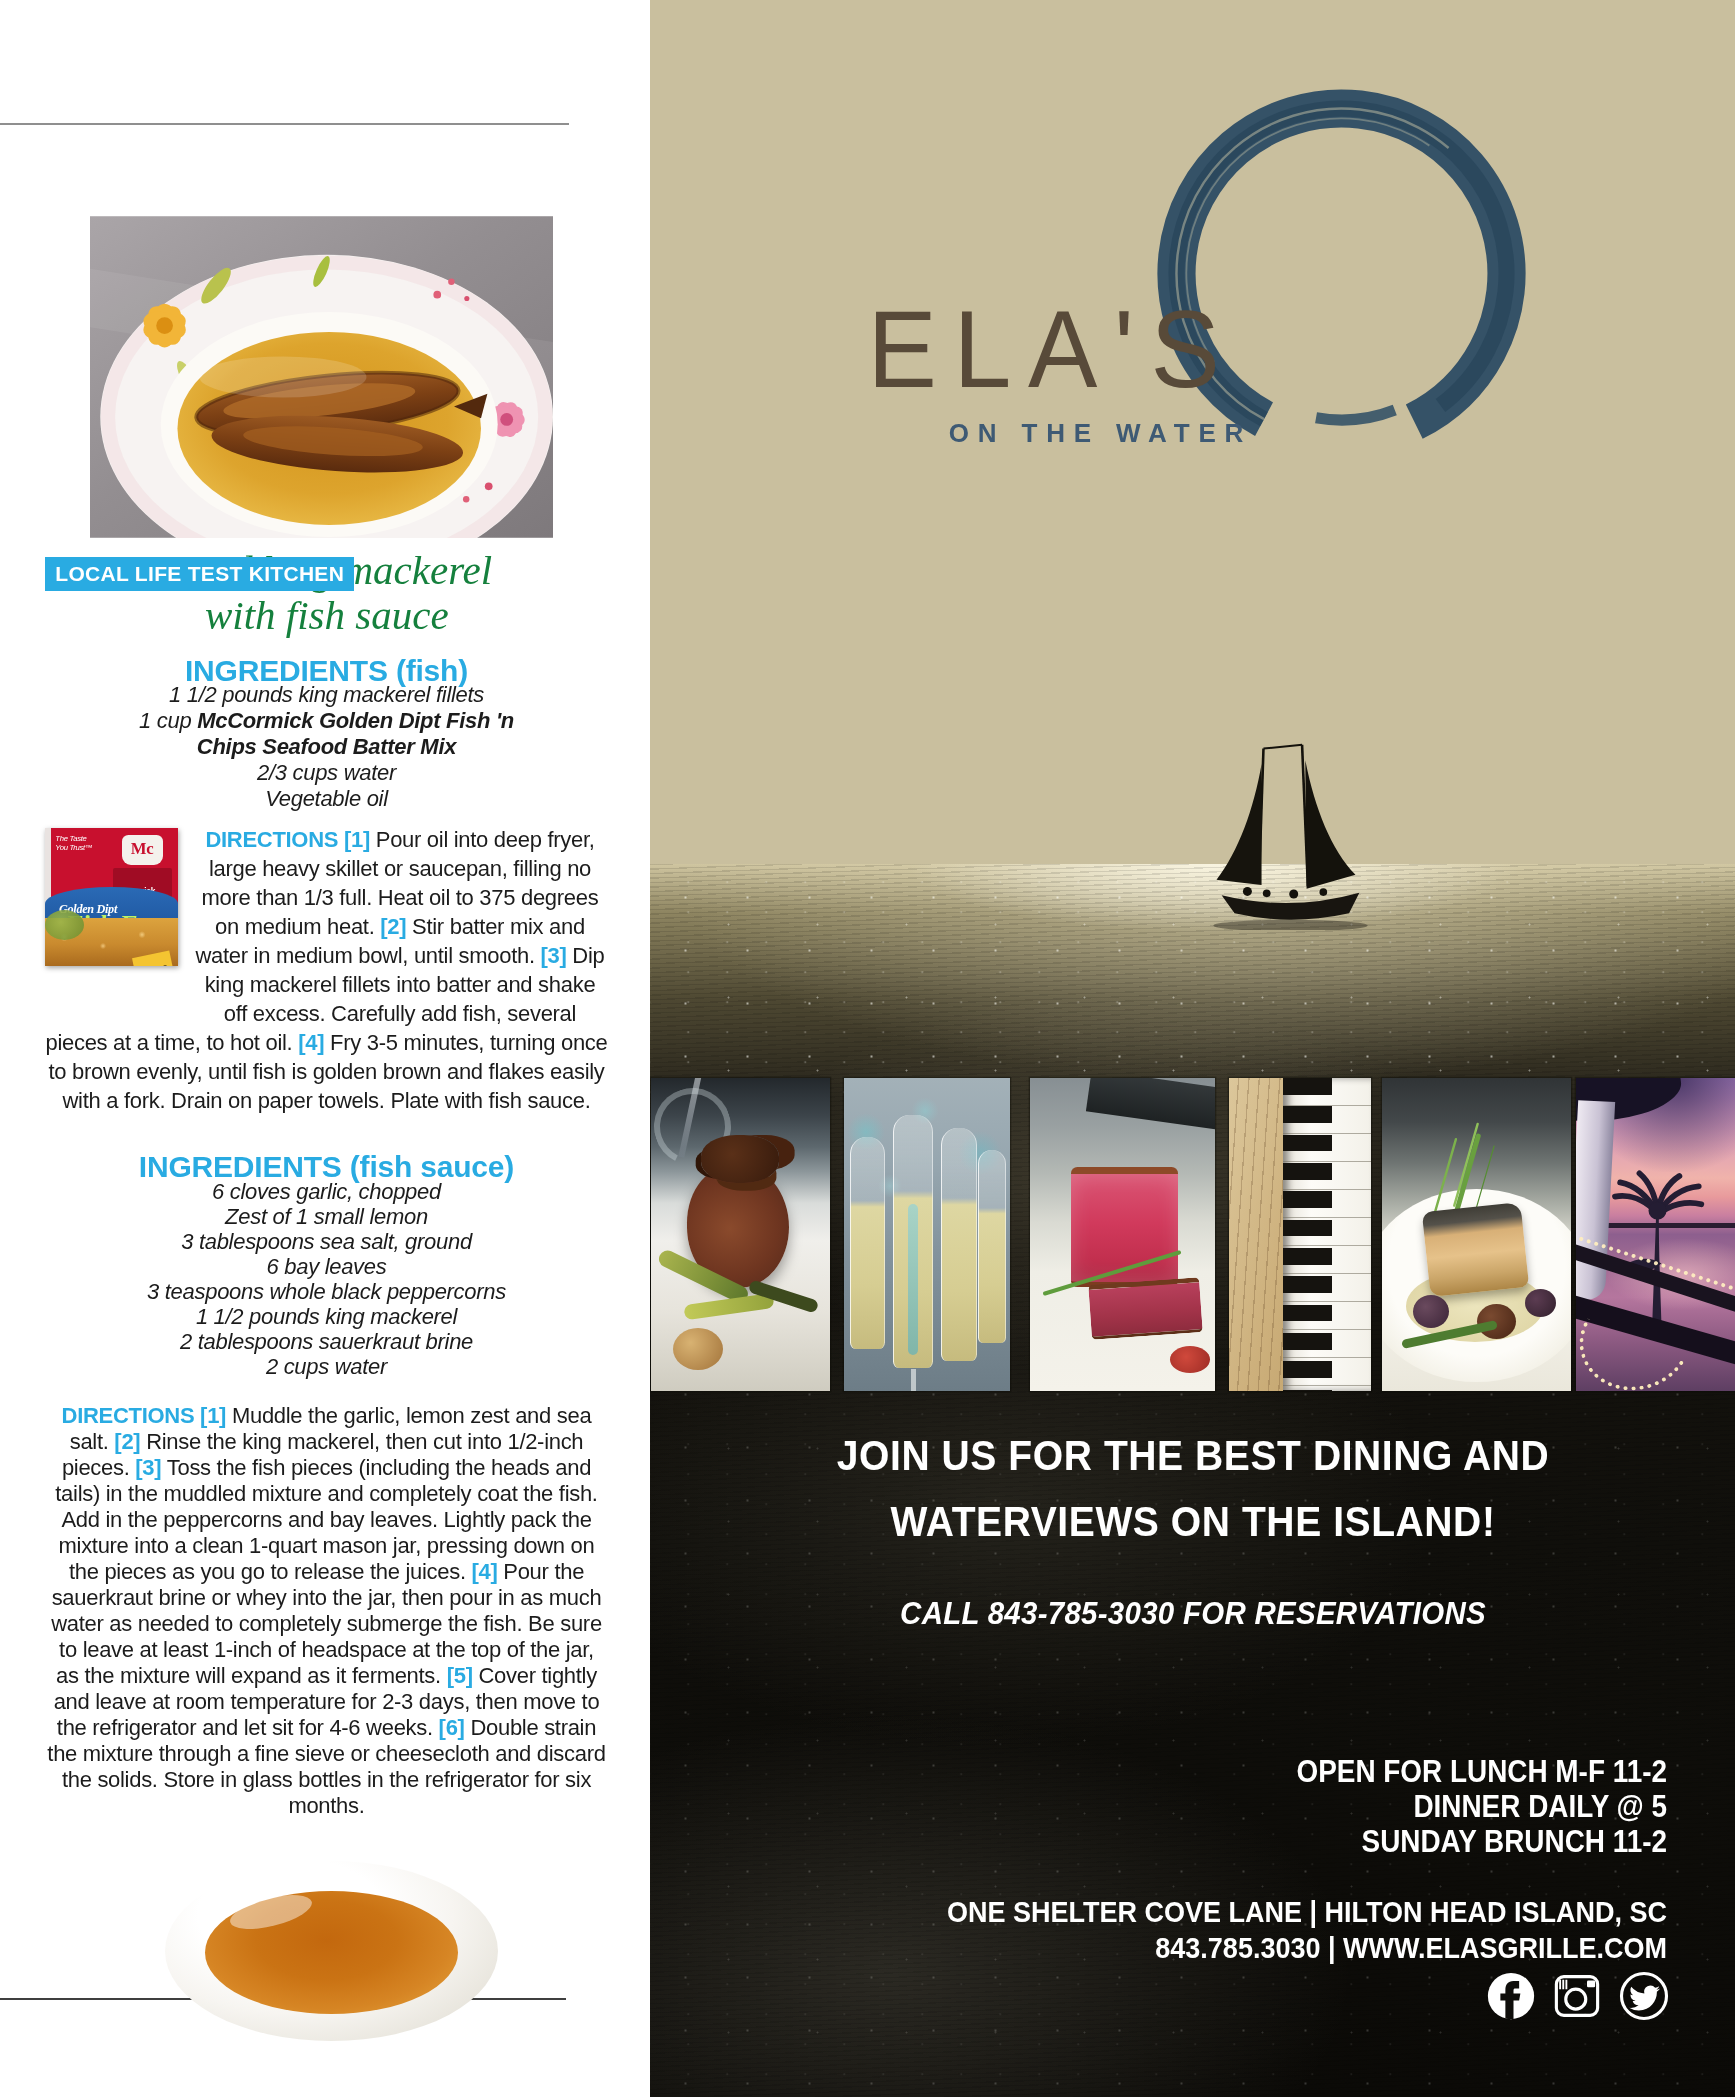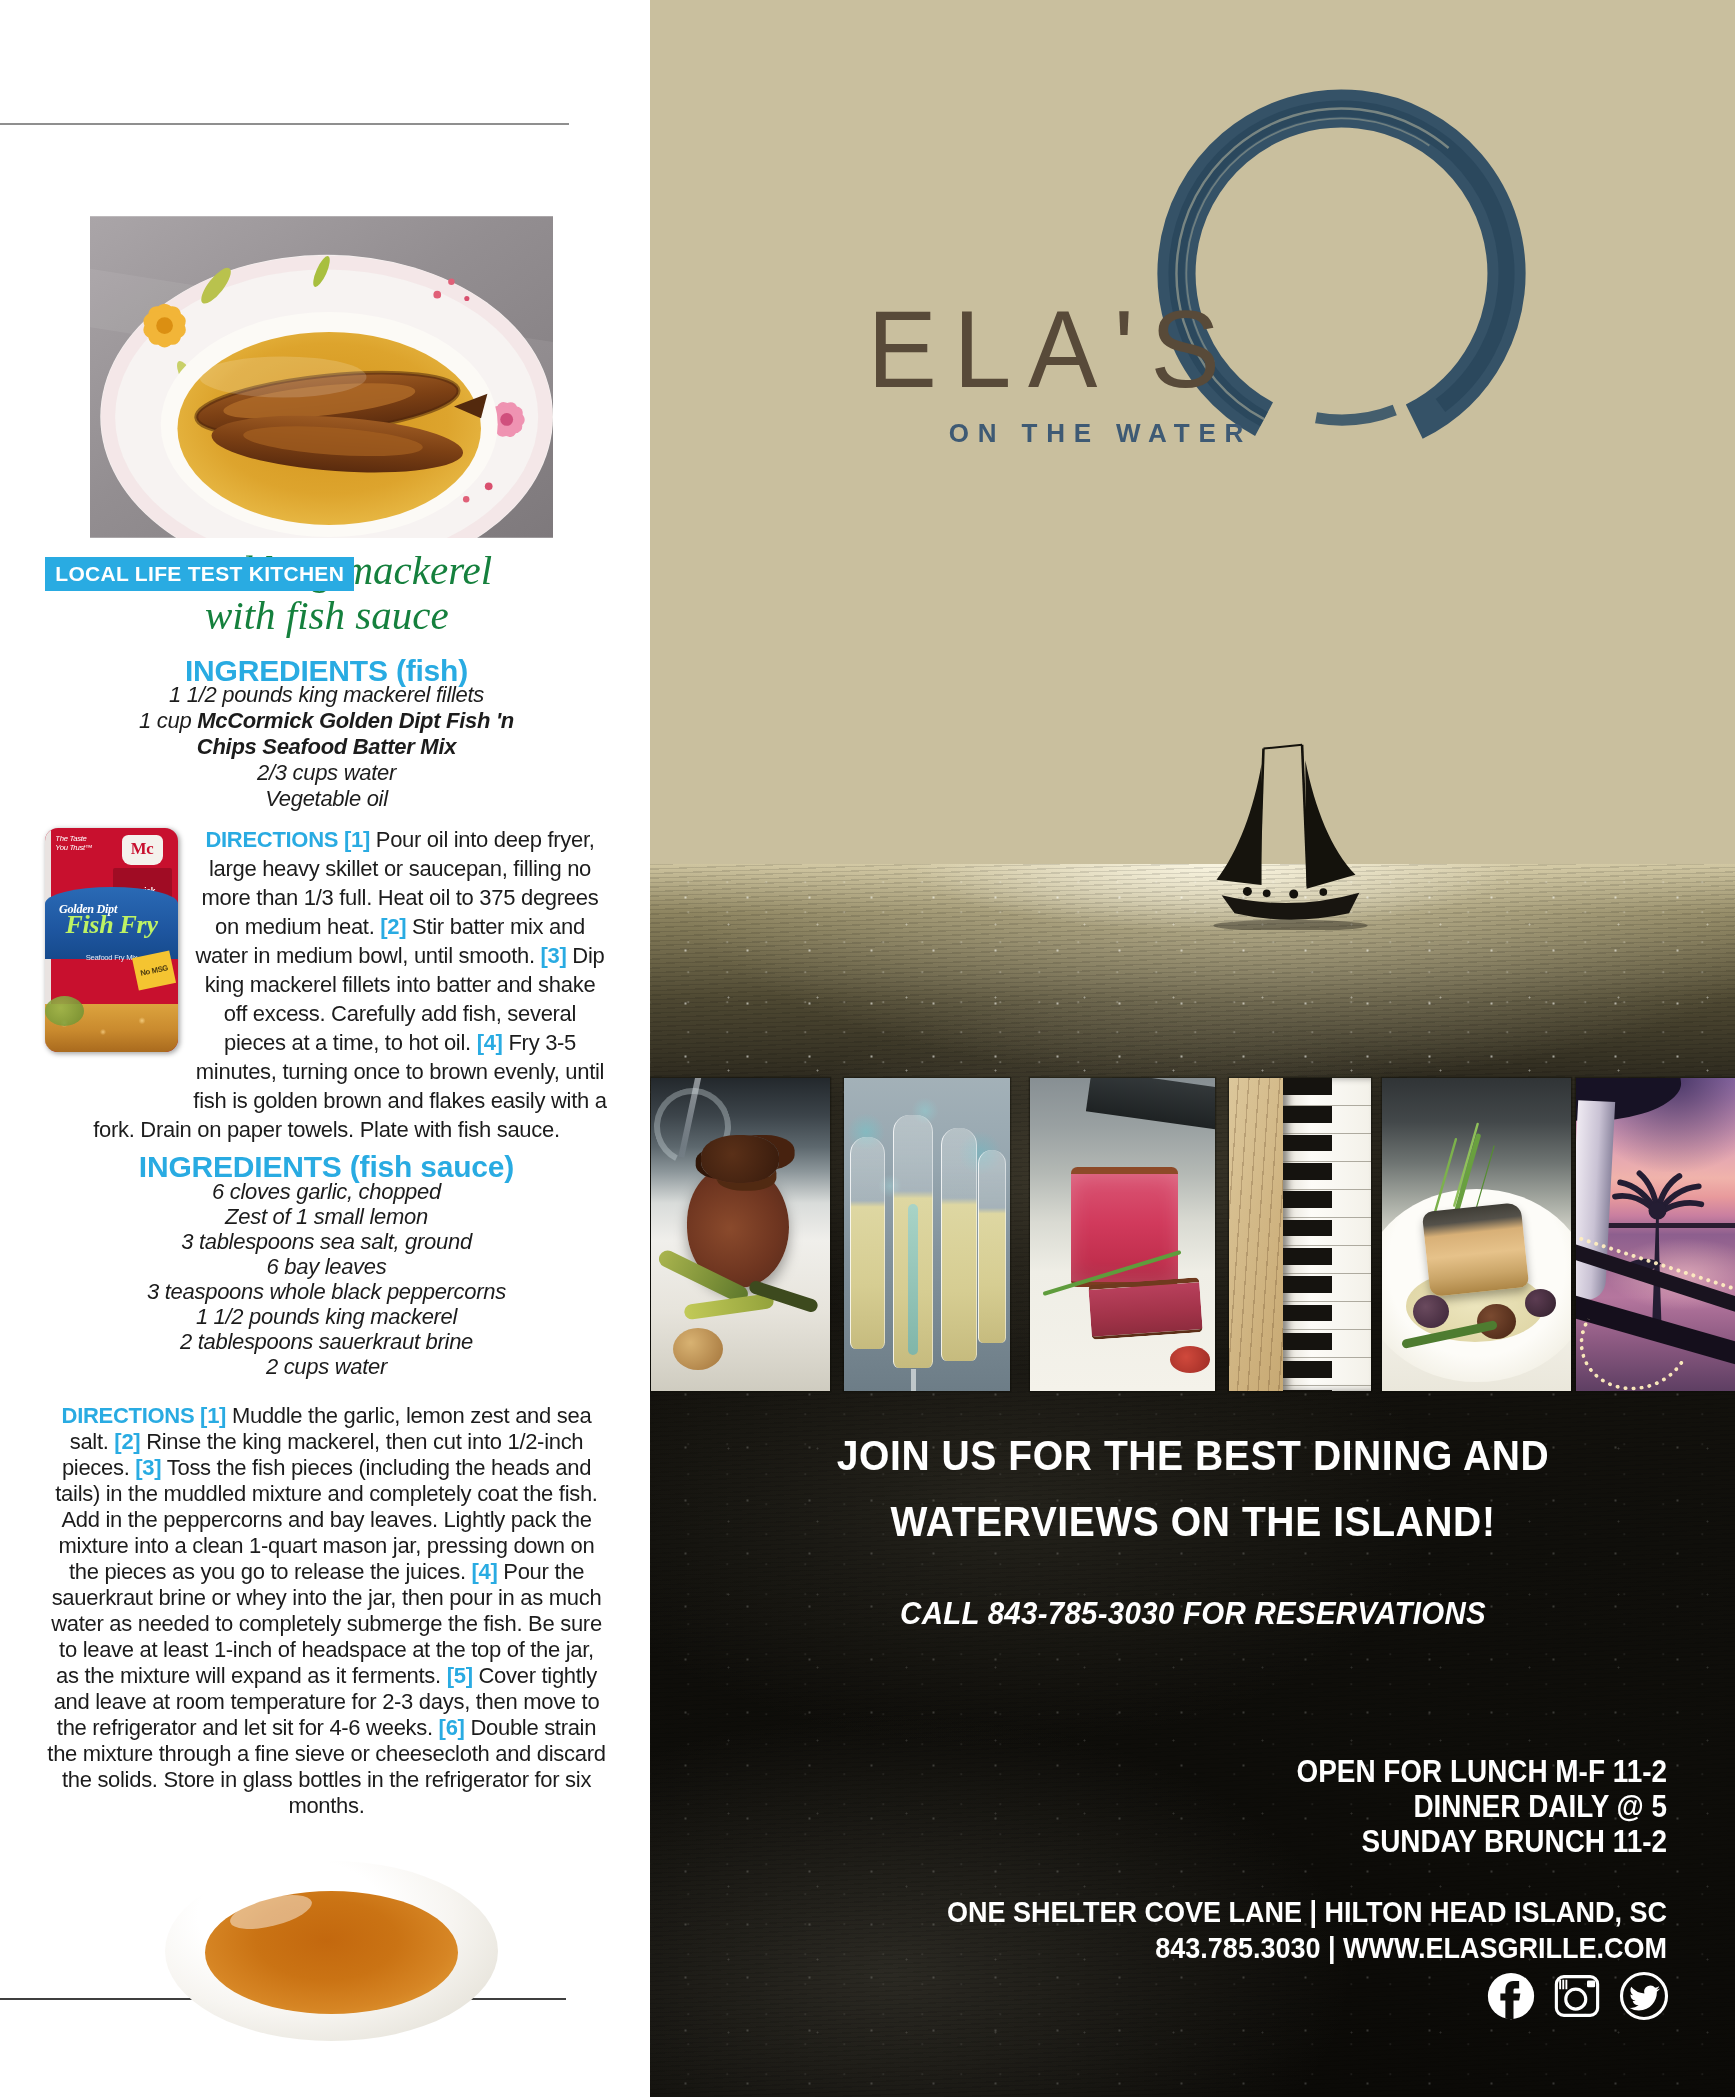--- a/index.html
+++ b/index.html
@@ -30,22 +30,22 @@
   #ing-fish { top:682px; }
   #ing-sauce { top:1179px; line-height:25px; }
 
   .dir { position:absolute; left:45px; right:42px; text-align:center; font-size:22px;
     color:#1c1c1c; letter-spacing:-0.3px; }
   #dir-fish { top:825px; line-height:29px; }
   #dir-sauce { top:1403px; line-height:26px; }
   .cy { color:#29abe2; font-weight:bold; }
 
   
-  .mcbox { float:left; position:relative; width:133px; height:224px; margin:2.6px 14px 62px 0;
-    background:#c8102e; border-radius:13px; overflow:hidden; box-shadow:1.3px 1.9px 5.1px rgba(0,0,0,.35); text-align:left; }
+  .mcbox { float:left; position:relative; width:133px; height:138px; margin:2.6px 14px 62px 0;
+    background:#c8102e; border-radius:0; overflow:hidden; box-shadow:1.3px 1.9px 5.1px rgba(0,0,0,.35); text-align:left; }
   .mc-spine { position:absolute; left:0; top:0; bottom:0; width:5.8px; background:#e9e3e1; }
   .mc-tag { position:absolute; left:10.3px; top:6.4px; color:#fff; font-style:italic; font-size:7.7px; line-height:9px; width:45px; }
   .mc-crest { position:absolute; right:15.4px; top:7.7px; width:41px; height:30px; background:#f4f1ec;
     border-radius:6.4px 6.4px 9px 9px; text-align:center; font-family:"Liberation Serif",serif;
     font-weight:bold; color:#c8102e; font-size:16.7px; line-height:28px; }
   .mc-brand { position:absolute; right:6.4px; top:40px; width:59px; background:#a00c24; color:#fff;
     text-align:left; font-size:8.4px; font-weight:bold; padding:9px 0; border-radius:1.9px; }
   .mc-blue { position:absolute; left:0; right:0; top:59px; height:72px;
     background:linear-gradient(180deg,#2a6ab5 0%, #1e56a0 60%, #164a8c 100%);
     border-radius:50% 50% 0 0 / 16.7px; }

